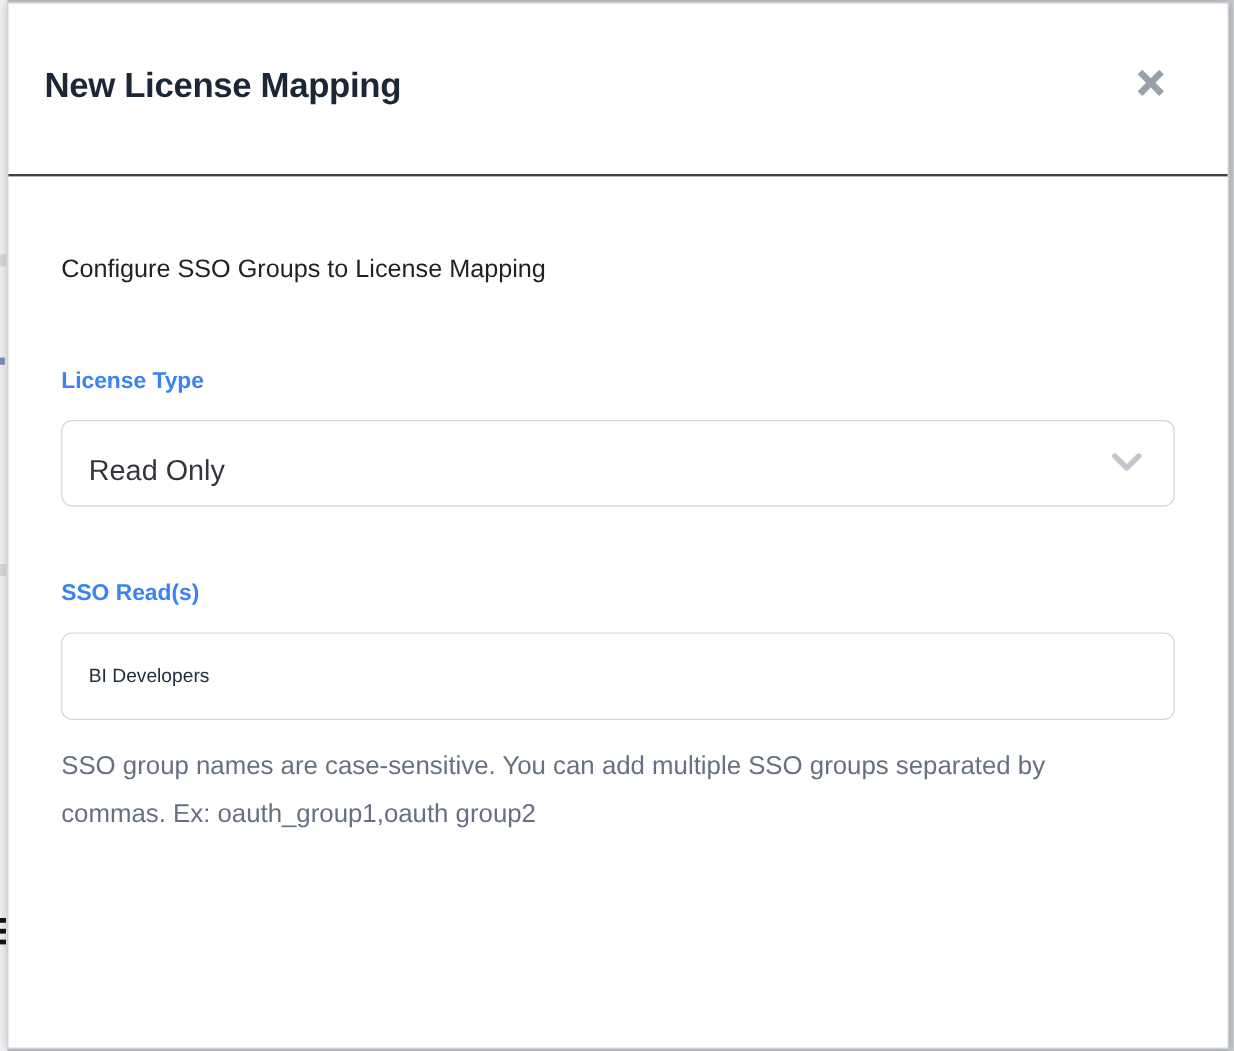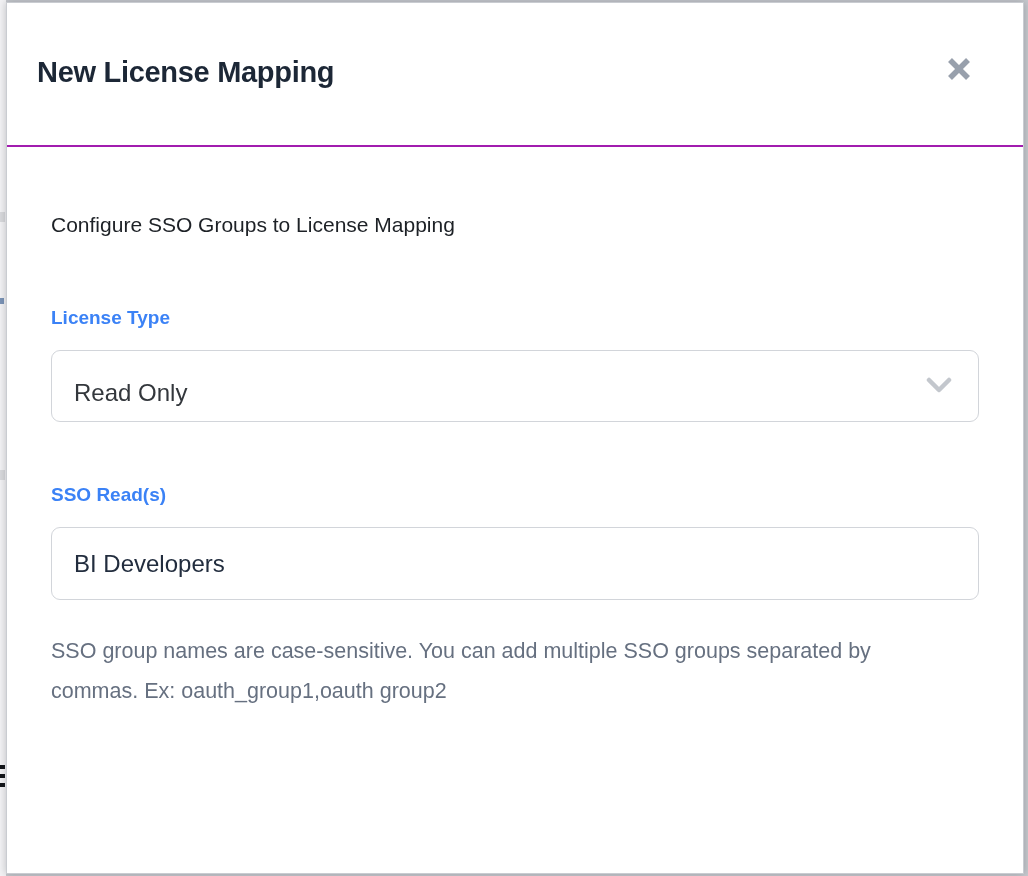--- a/index.html
+++ b/index.html
@@ -25,21 +25,21 @@
     position: absolute; left: 6px; top: 2px; right: 4px; bottom: 2px;
     background: #ffffff;
     border: 1px solid #c9ccd1;
     box-shadow: 0 0 8px rgba(40,44,52,.28);
     z-index: 2;
     display: flex; flex-direction: column;
   }
 
   .modal-header {
     height: 144px; flex: 0 0 auto;
-    border-bottom: 2px solid #a21caf;
+    border-bottom: 2px solid #404040;
     display: flex; align-items: center; justify-content: space-between;
     padding: 0 44px 4px 30px;
   }
   .modal-title {
     font-size: 29px; font-weight: bold; letter-spacing: -0.3px;
     color: #1c2736;
   }
   .close-btn {
     background: none; border: none; cursor: pointer;
     width: 40px; height: 40px;
@@ -72,26 +72,26 @@
   .select-value { font-size: 24px; color: #33373c; margin-top: 14px; }
   .select-control .chevron { display: block; }
 
   .text-input {
     margin-top: 21px;
     width: 928px; height: 73px;
     background: #ffffff;
     border: 1px solid #d2d5da; border-radius: 9px;
     padding: 0 22px;
     font-family: "Liberation Sans", sans-serif;
-    font-size: 24px; color: #222d3e;
+    font-size: 16px; color: #222d3e;
     outline: none;
   }
 
   .help-text {
-    margin-top: 31px;
+    margin-top: 18px;
     max-width: 850px;
     font-size: 21.5px; line-height: 40px;
     color: #667080;
   }
 </style>
 </head>
 <body>
 
 <div class="bg-left-sliver">
   <div class="bg-fragment-soft" style="top:212px;"></div>

